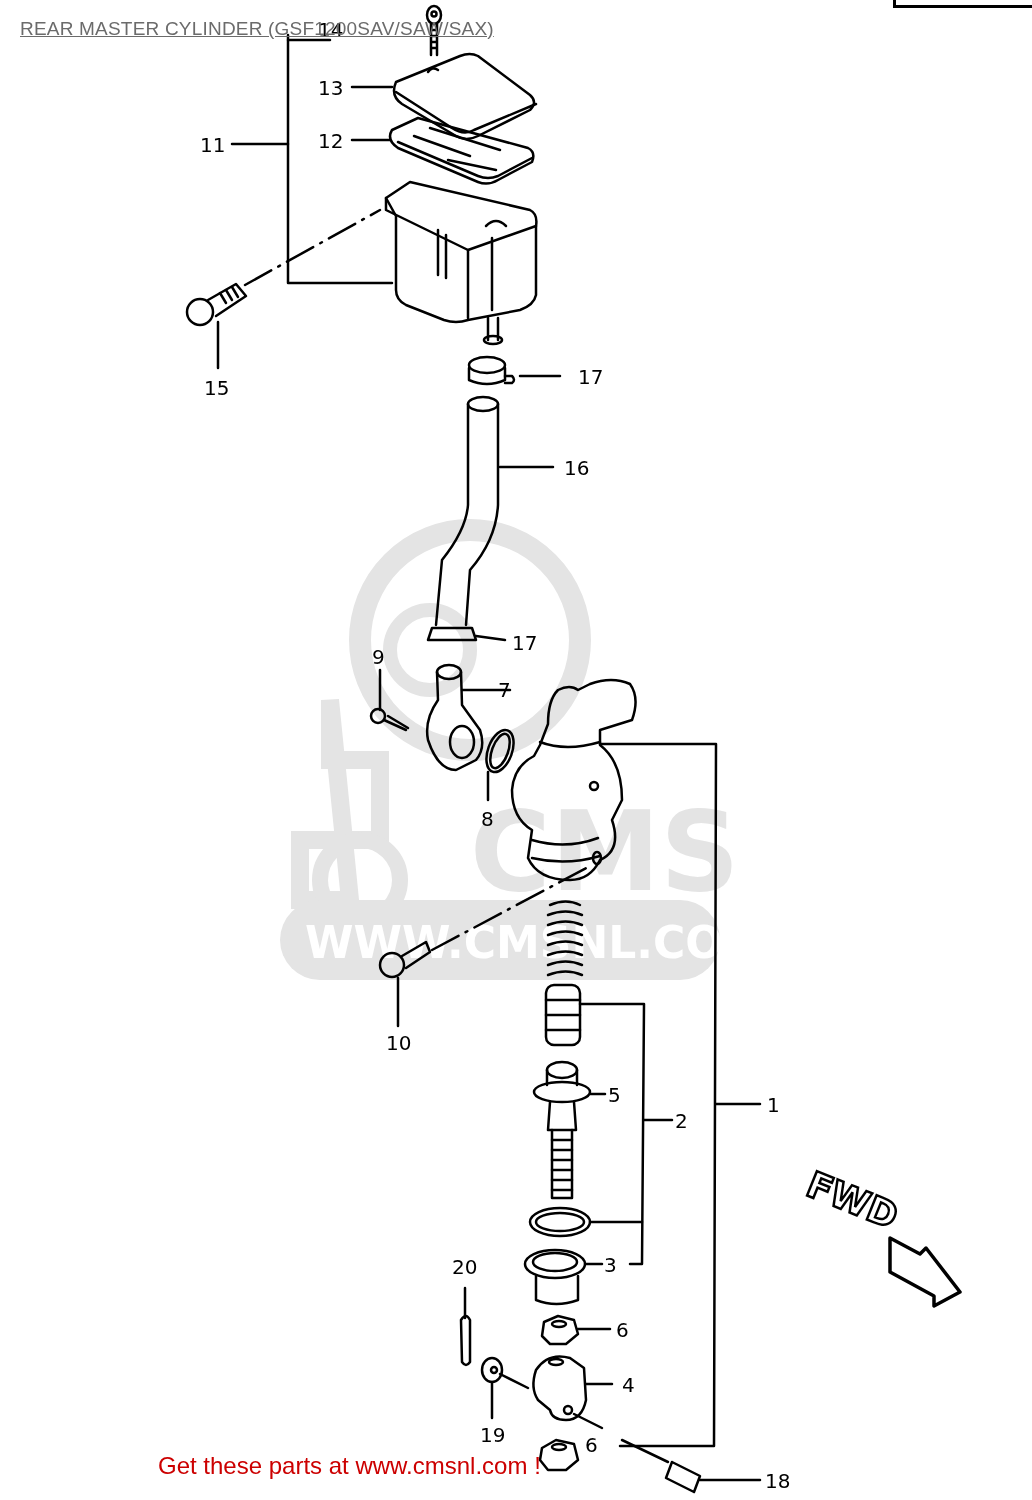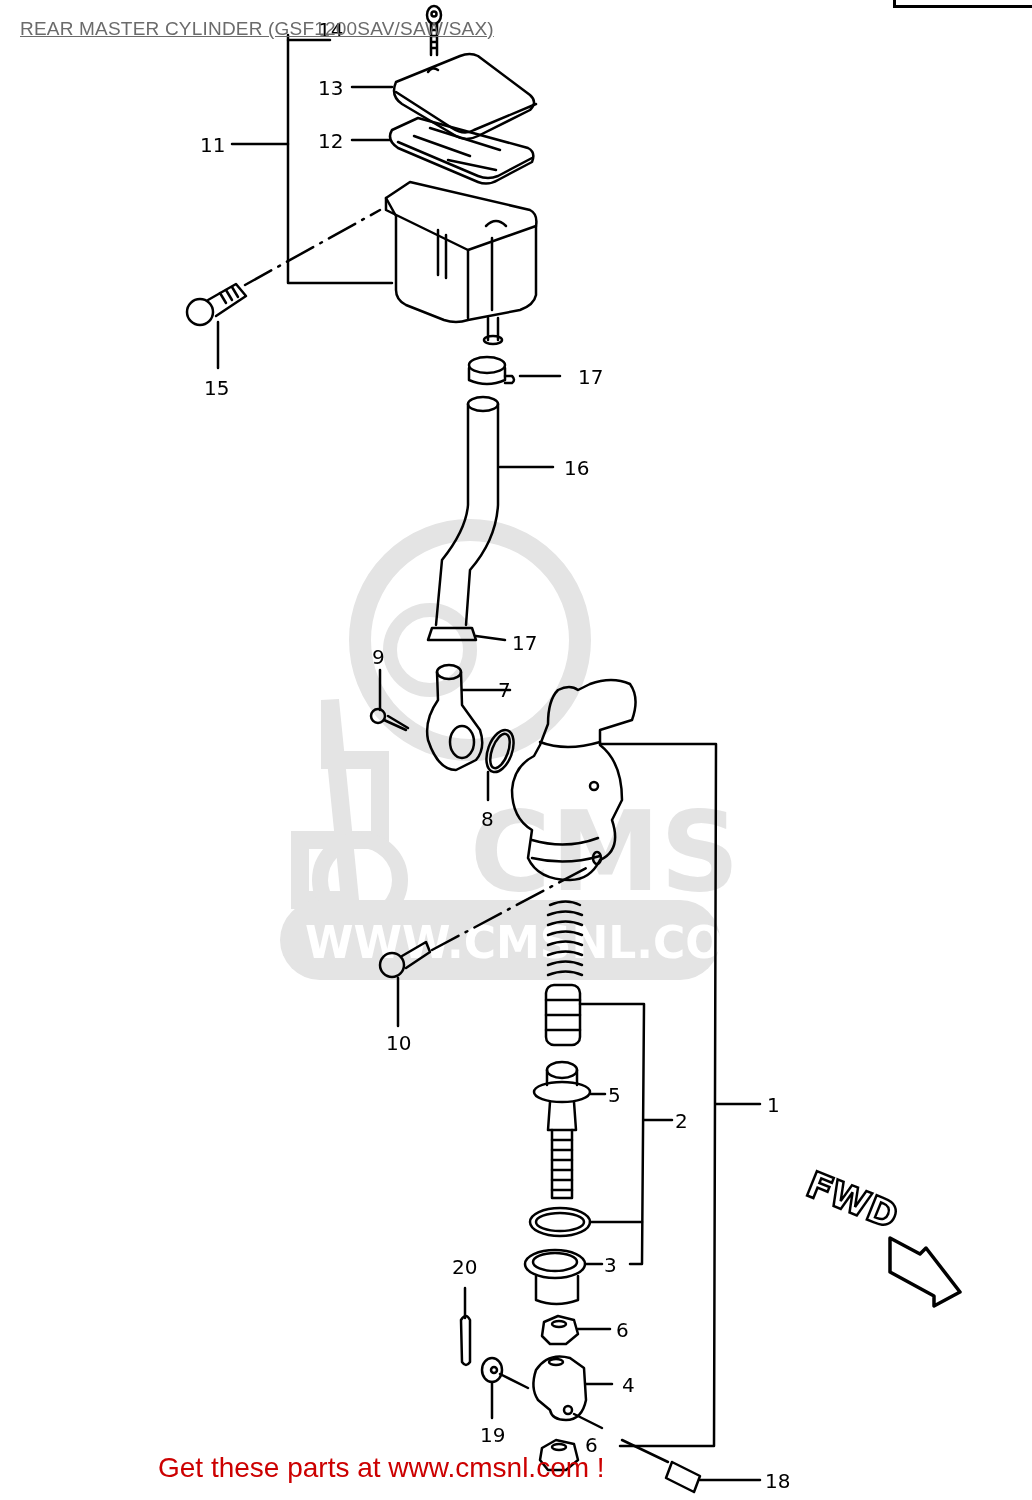--- a/index.html
+++ b/index.html
@@ -1,19 +1,19 @@
 <!DOCTYPE html>
 <html><head>
 <meta charset="utf-8">
 <style>
   html, body { margin:0; padding:0; background:#ffffff; }
   body { width:1032px; height:1500px; position:relative; overflow:hidden; font-family:"Liberation Sans", sans-serif; }
   #diagram { position:absolute; left:0; top:0; width:1032px; height:1500px; }
   .title { position:absolute; left:20px; top:18px; font-size:19px; color:#6b6b6b; letter-spacing:0.2px; white-space:nowrap; z-index:3;text-decoration:underline; }
-  .footer { position:absolute; left:158px; top:1452px; font-size:28px; color:#cc0000; white-space:nowrap; z-index:3; }
+  .footer { position:absolute; left:158px; top:1452px; font-size:24px; color:#cc0000; white-space:nowrap; z-index:3; }
   .corner-mark { position:absolute; left:893px; top:0; width:139px; height:8px; border-left:3px solid #000; border-bottom:3px solid #000; box-sizing:border-box; }
   .lbl { font-family:"DejaVu Sans", sans-serif; font-size:20px; fill:#000; }
   .wm-text { font-family:"DejaVu Sans", sans-serif; font-weight:bold; font-size:44px; fill:#fff; }
 </style>
 </head>
 <body>
 
 <div class="corner-mark"></div>
 
 <div class="title">REAR MASTER CYLINDER (GSF1200SAV/SAW/SAX)</div>

